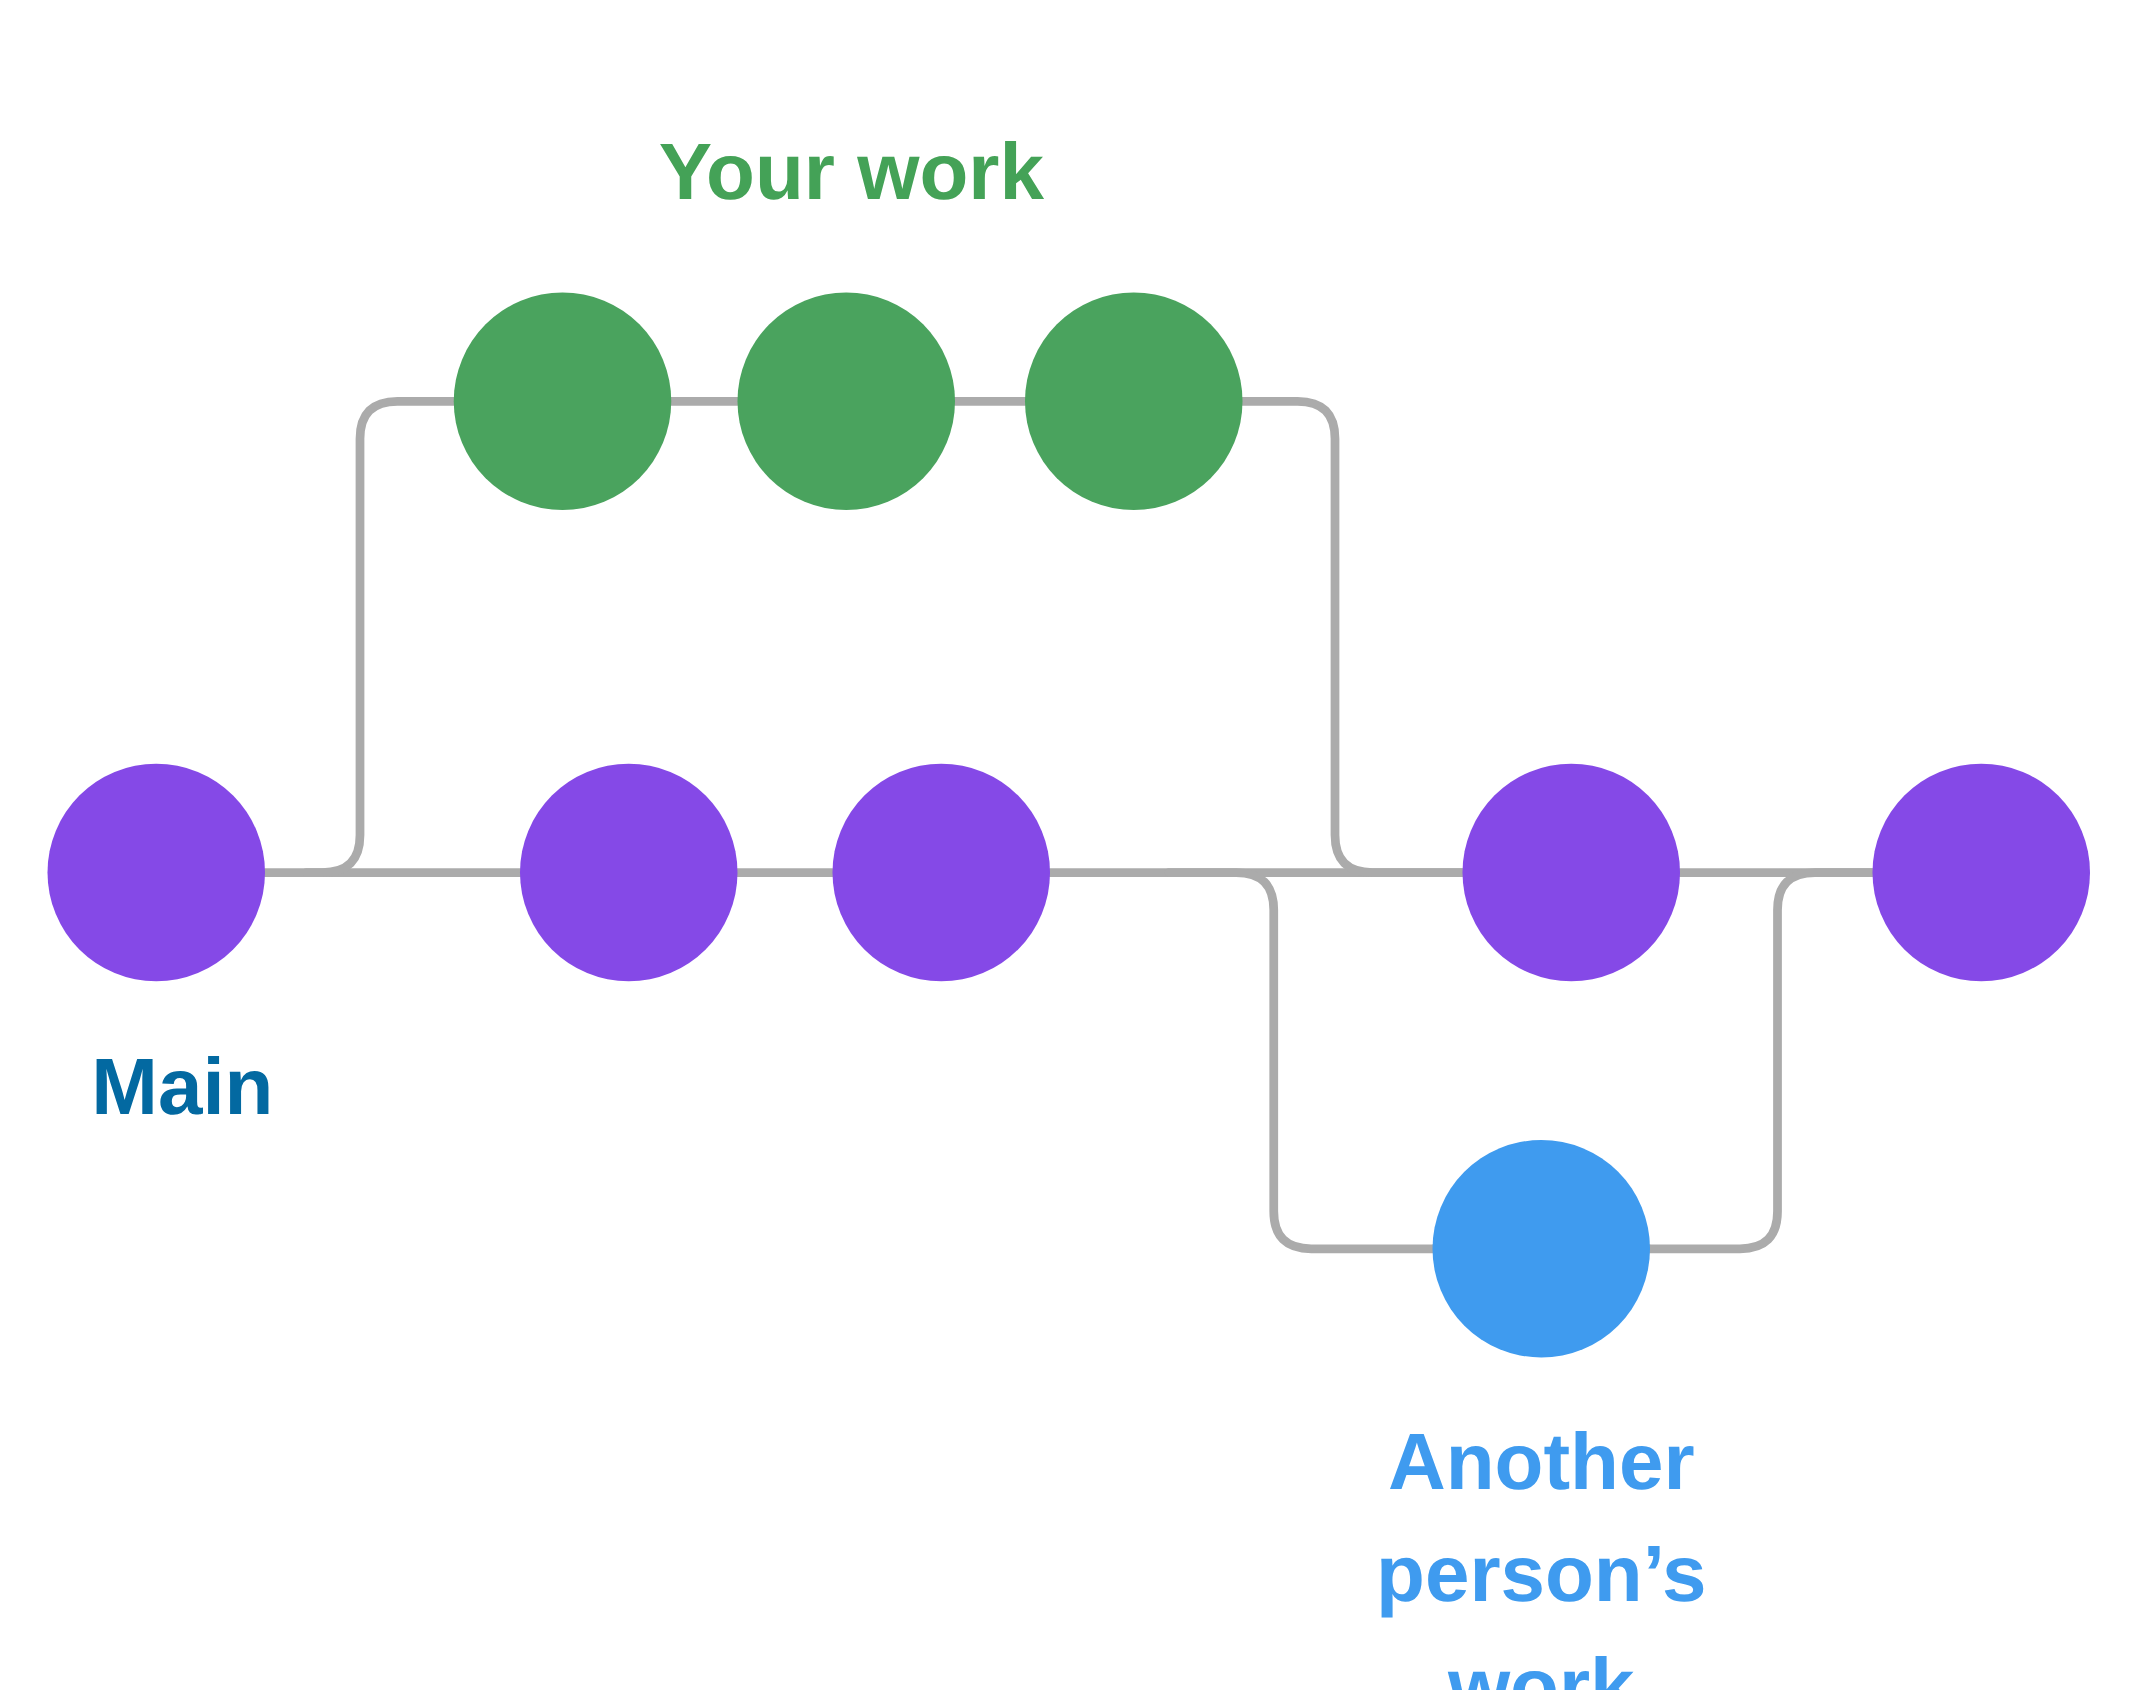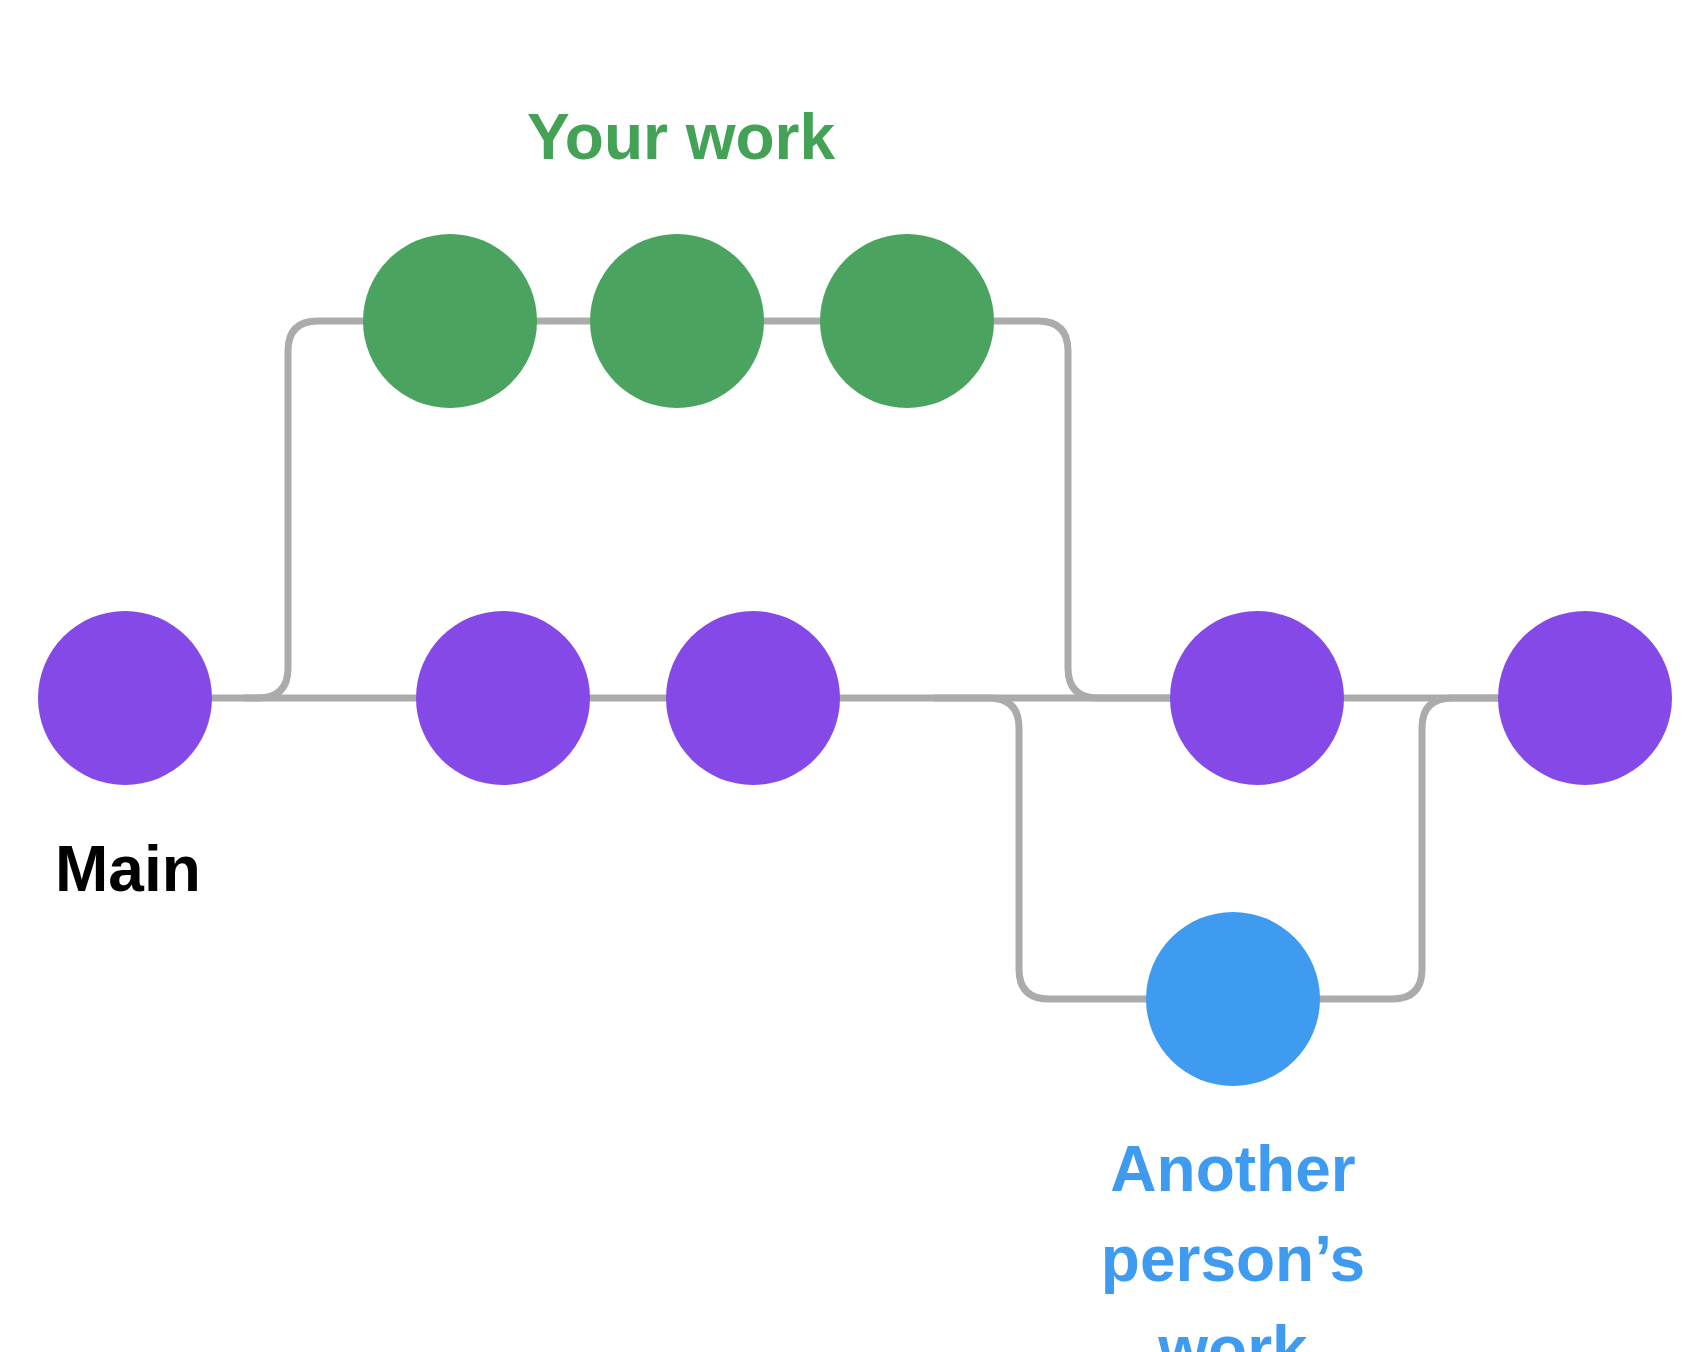--- a/index.html
+++ b/index.html
@@ -53,18 +53,18 @@
       <circle cx="1257" cy="698" r="87" fill="#8549e7"></circle>
       <circle cx="1585" cy="698" r="87" fill="#8549e7"></circle>
       <circle cx="450" cy="321" r="87" fill="#4aa35e"></circle>
       <circle cx="677" cy="321" r="87" fill="#4aa35e"></circle>
       <circle cx="907" cy="321" r="87" fill="#4aa35e"></circle>
       <circle cx="1233" cy="999" r="87" fill="#3f9bef"></circle>
     </svg>
 
   <div class="branch-label single" style="color: rgb(68, 162, 87); left: 681px; top: 105px; transform: translateX(-50%); text-align: center;">Your work</div>
 
-  <div class="branch-label single" style="color: #000000; left: 55px; top: 837px;">Main</div>
+  <div class="branch-label single" style="color: #0369a1; left: 73px; top: 837px;">Main</div>
 
   <div class="branch-label" style="color: rgb(63, 155, 239); left: 1233px; top: 1124px; transform: translateX(-50%); text-align: center;">Another person’s
 work</div>
 
 </div>
 
 </body></html>

